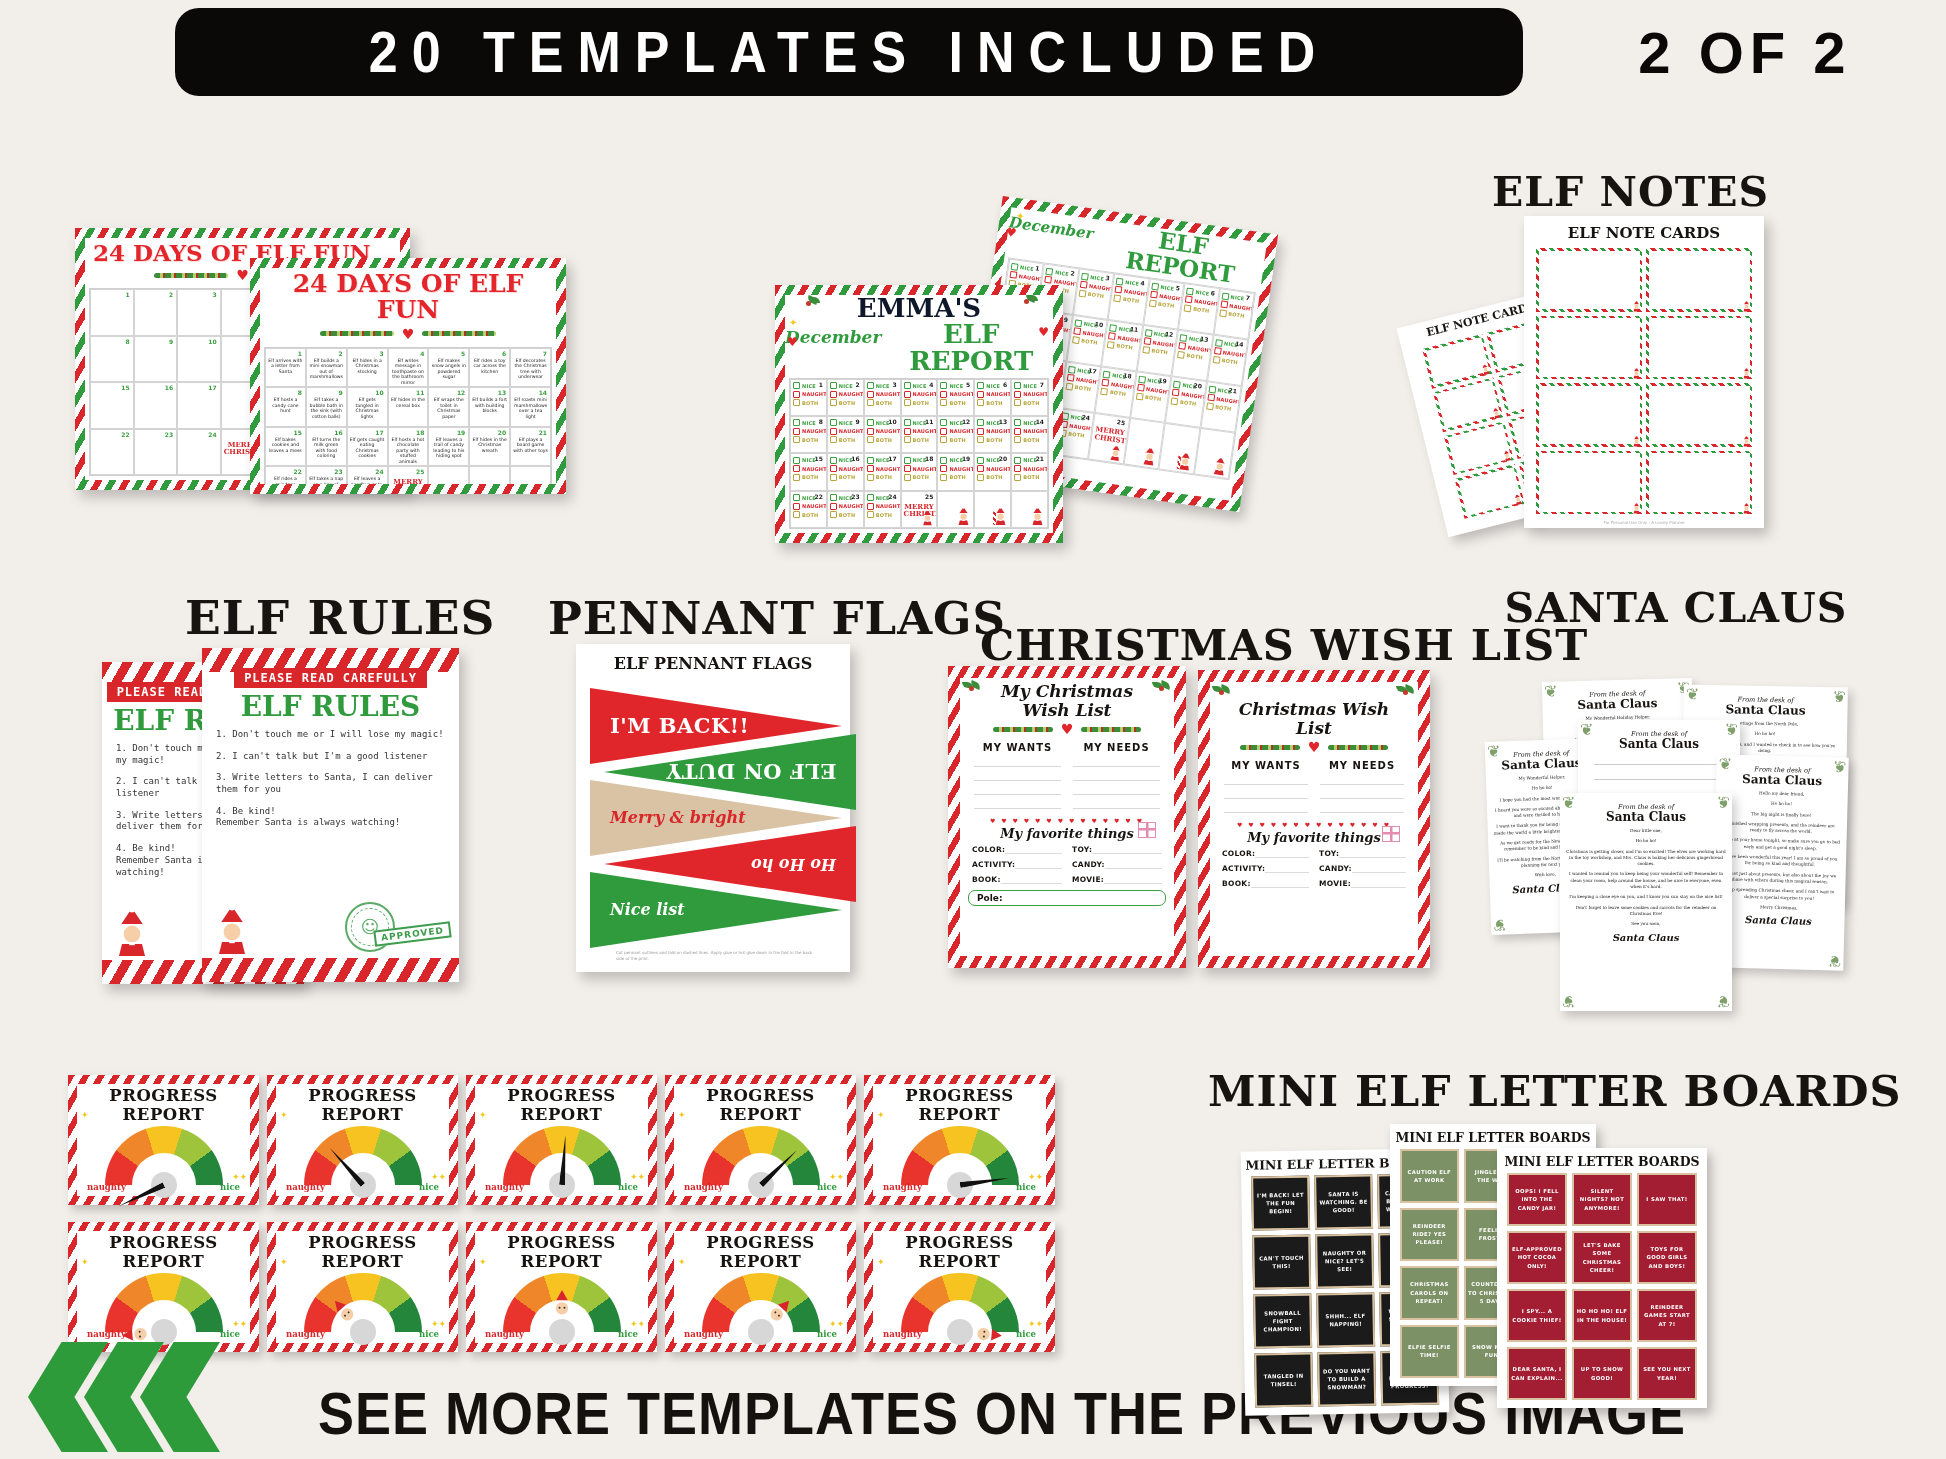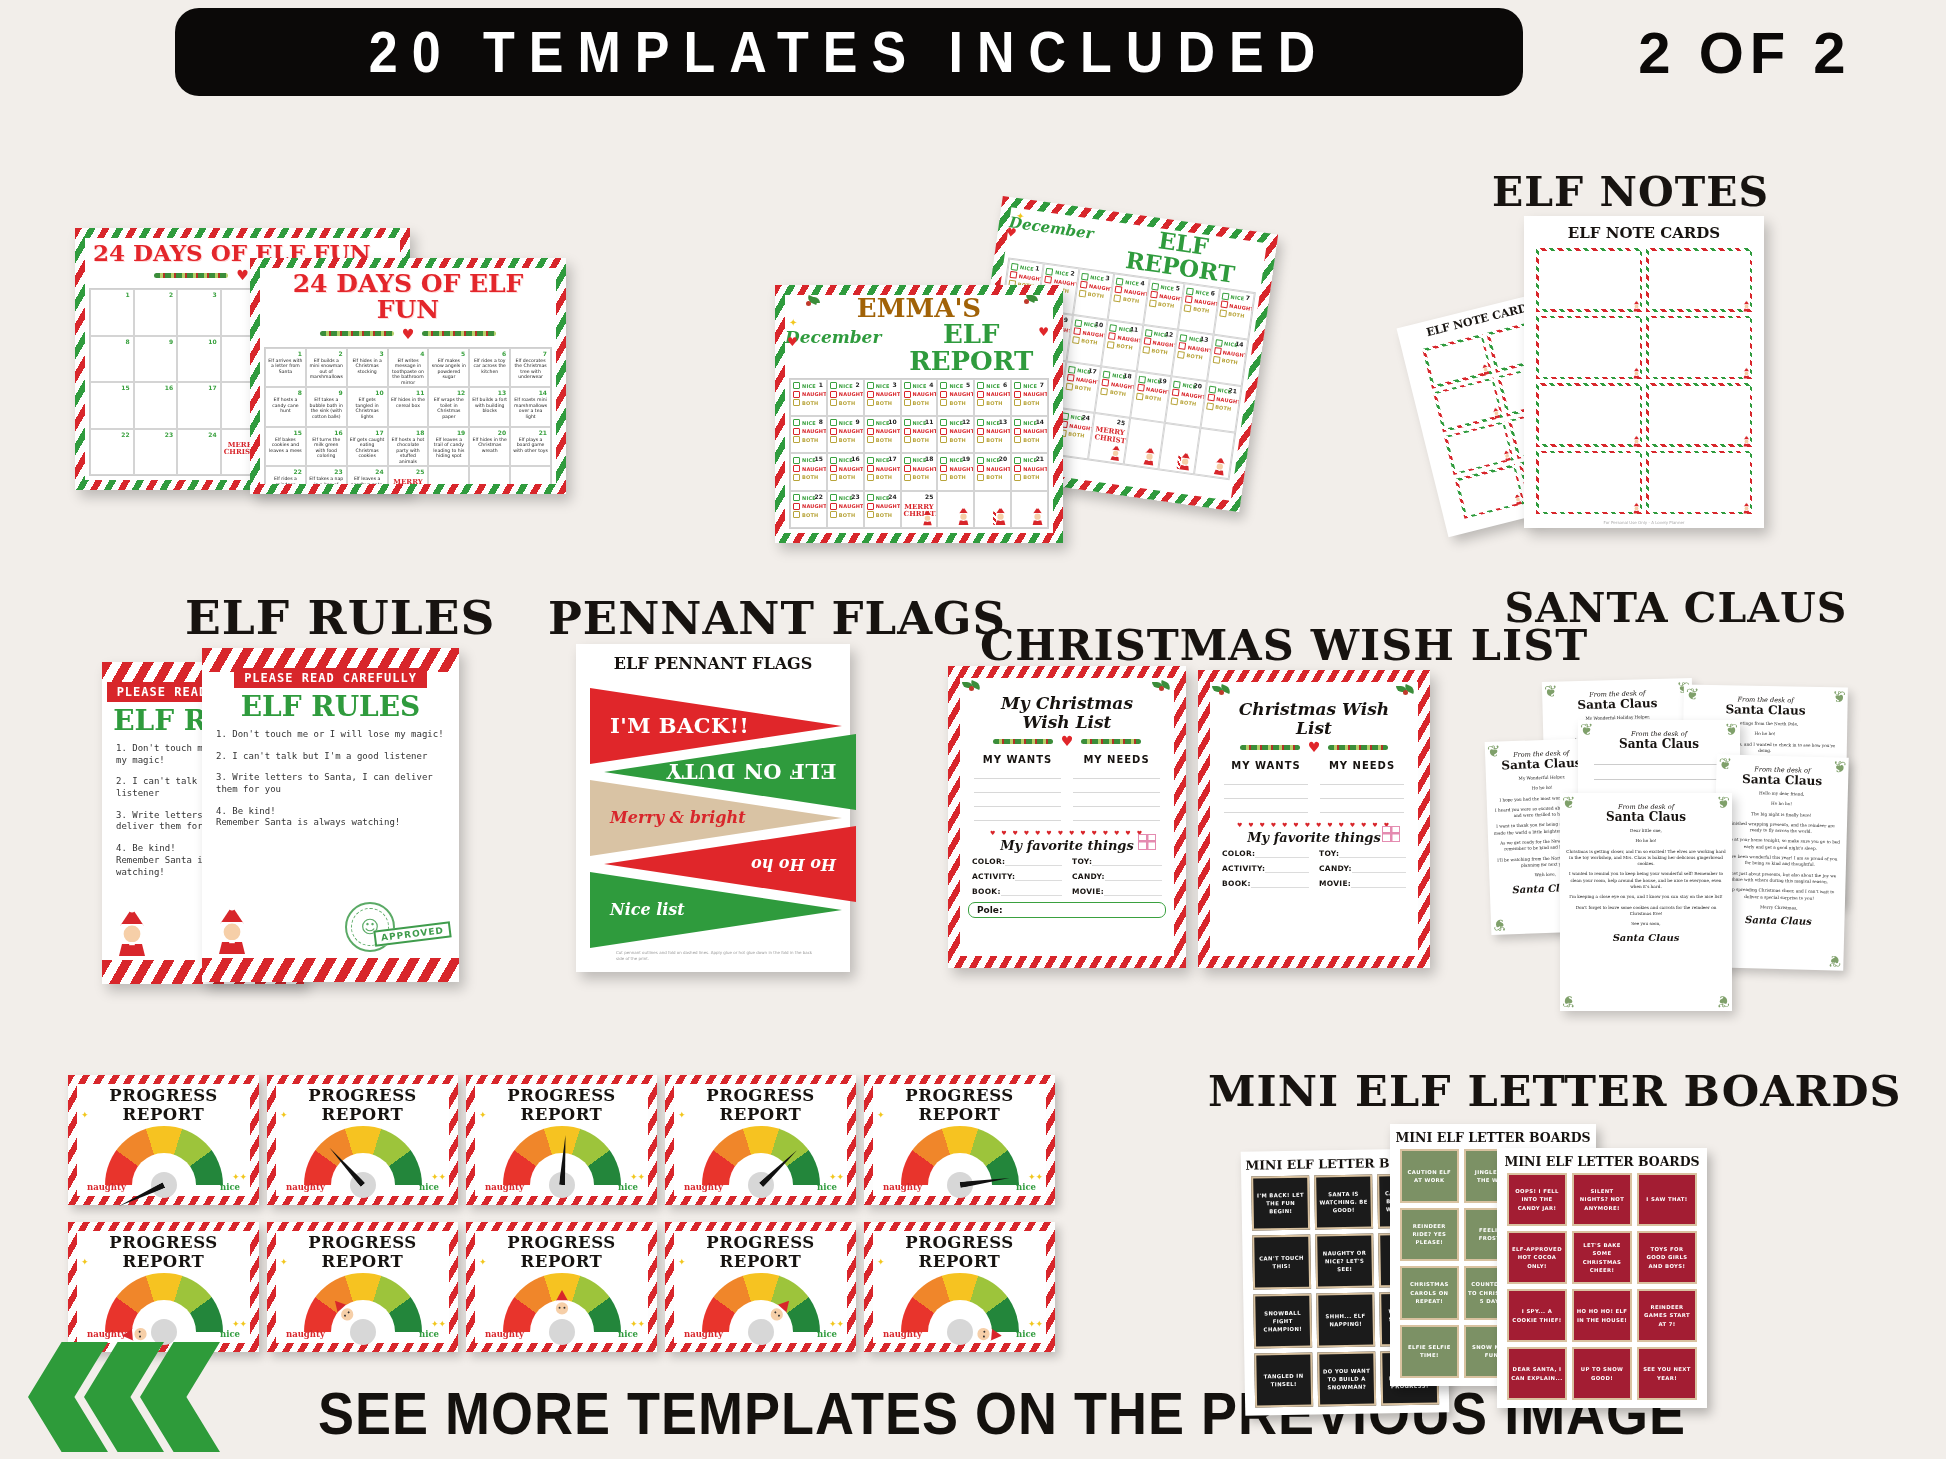--- a/index.html
+++ b/index.html
@@ -49,21 +49,21 @@
   .cell .merry{display:block;margin-top:10px;font-size:7px;line-height:1.1;font-weight:bold;color:#d8262b;
                font-family:"DejaVu Serif",serif;text-align:center;}
   .cell .opt{display:flex;align-items:center;gap:2px;margin-top:1.5px;}
   .cell .opt:first-of-type{margin-top:9px;}
   .opt .box{width:5px;height:5px;border:1px solid currentColor;border-radius:1px;flex:none;}
   .opt .lbl{font-size:5px;font-weight:bold;letter-spacing:.2px;}
   .cell .elf-deco{position:absolute;bottom:1px;right:2px;}
   .cane{position:absolute;bottom:2px;right:14px;width:3px;height:14px;border-radius:2px;
         background:repeating-linear-gradient(45deg,#d8262b 0 2px,#fff 2px 4px);}
   .rep-head{position:relative;text-align:center;}
-  .rep-name{font-family:"DejaVu Serif",serif;font-weight:bold;font-size:26px;color:#a16207;line-height:1;}
+  .rep-name{font-family:"DejaVu Serif",serif;font-weight:bold;font-size:26px;color:#0f172a;line-height:1;}
   .rep-line2{display:flex;align-items:baseline;justify-content:center;gap:8px;}
   .script{font-family:"DejaVu Serif",serif;font-style:italic;font-weight:bold;color:#2f9b3d;}
   .rep-line2 .script{font-size:17px;}
   .rep-title{font-family:"DejaVu Serif",serif;font-weight:bold;font-size:26px;color:#2f9b3d;line-height:1.05;}
   #report-back .rep-line2 .script{font-size:15px;}
   #report-back .rep-title{font-size:23px;}
   .rep-foot{font-family:"DejaVu Serif",serif;font-weight:bold;font-size:9px;color:#171310;padding:2px 8px 4px;}
   .holly{position:absolute;width:20px;height:12px;}
   .holly i{position:absolute;width:11px;height:6px;background:#3b8d3a;border-radius:0 6px 0 6px;}
   .holly i:nth-child(2){left:8px;transform:rotate(25deg);}
@@ -111,21 +111,21 @@
   .f0{left:14px;top:44px;width:232px;}
   .f1{left:28px;top:90px;width:232px;}
   .f2{left:14px;top:136px;width:232px;}
   .f3{left:28px;top:182px;width:232px;}
   .f4{left:14px;top:228px;width:232px;}
   .pen-note{position:absolute;left:40px;top:306px;width:200px;font-size:4px;color:#9a9a9a;line-height:1.5;}
   
   #wish-left{left:948px;top:666px;width:238px;height:302px;}
   #wish-right{left:1198px;top:670px;width:232px;height:298px;}
   .wish-inner{position:absolute;inset:12px;background:#fff;display:flex;flex-direction:column;padding:4px 8px;}
-  .wish-title{font-family:"DejaVu Serif",serif;font-style:italic;font-weight:bold;font-size:17px;text-align:center;line-height:1.1;color:#171310;margin-top:12px;}
+  .wish-title{font-family:"DejaVu Serif",serif;font-style:italic;font-weight:bold;font-size:17px;text-align:center;line-height:1.1;color:#171310;}
   .wish-cols{display:flex;justify-content:space-around;margin-top:2px;}
   .wish-col{width:44%;}
   .wish-col h4{margin:0;text-align:center;font-size:10px;letter-spacing:1px;font-weight:bold;font-family:"DejaVu Sans",sans-serif;}
   .wline{height:13px;border-bottom:1px solid #d8d8d8;}
   .hearts-row{text-align:center;color:#d8262b;font-size:6px;letter-spacing:2px;margin-top:8px;}
   .fav{font-family:"DejaVu Serif",serif;font-style:italic;font-weight:bold;font-size:13px;text-align:center;margin:2px 0 4px;}
   .fields{display:grid;grid-template-columns:1fr 1fr;column-gap:10px;row-gap:6px;padding:0 4px;}
   .field{display:flex;align-items:flex-end;font-size:7.5px;font-weight:bold;letter-spacing:.3px;}
   .field i{flex:1;border-bottom:1px solid #dcdcdc;height:8px;}
   .name-box{border:1.6px solid #3aa13f;border-radius:7px;margin-top:6px;padding:2px 8px;font-size:9px;font-weight:bold;}

